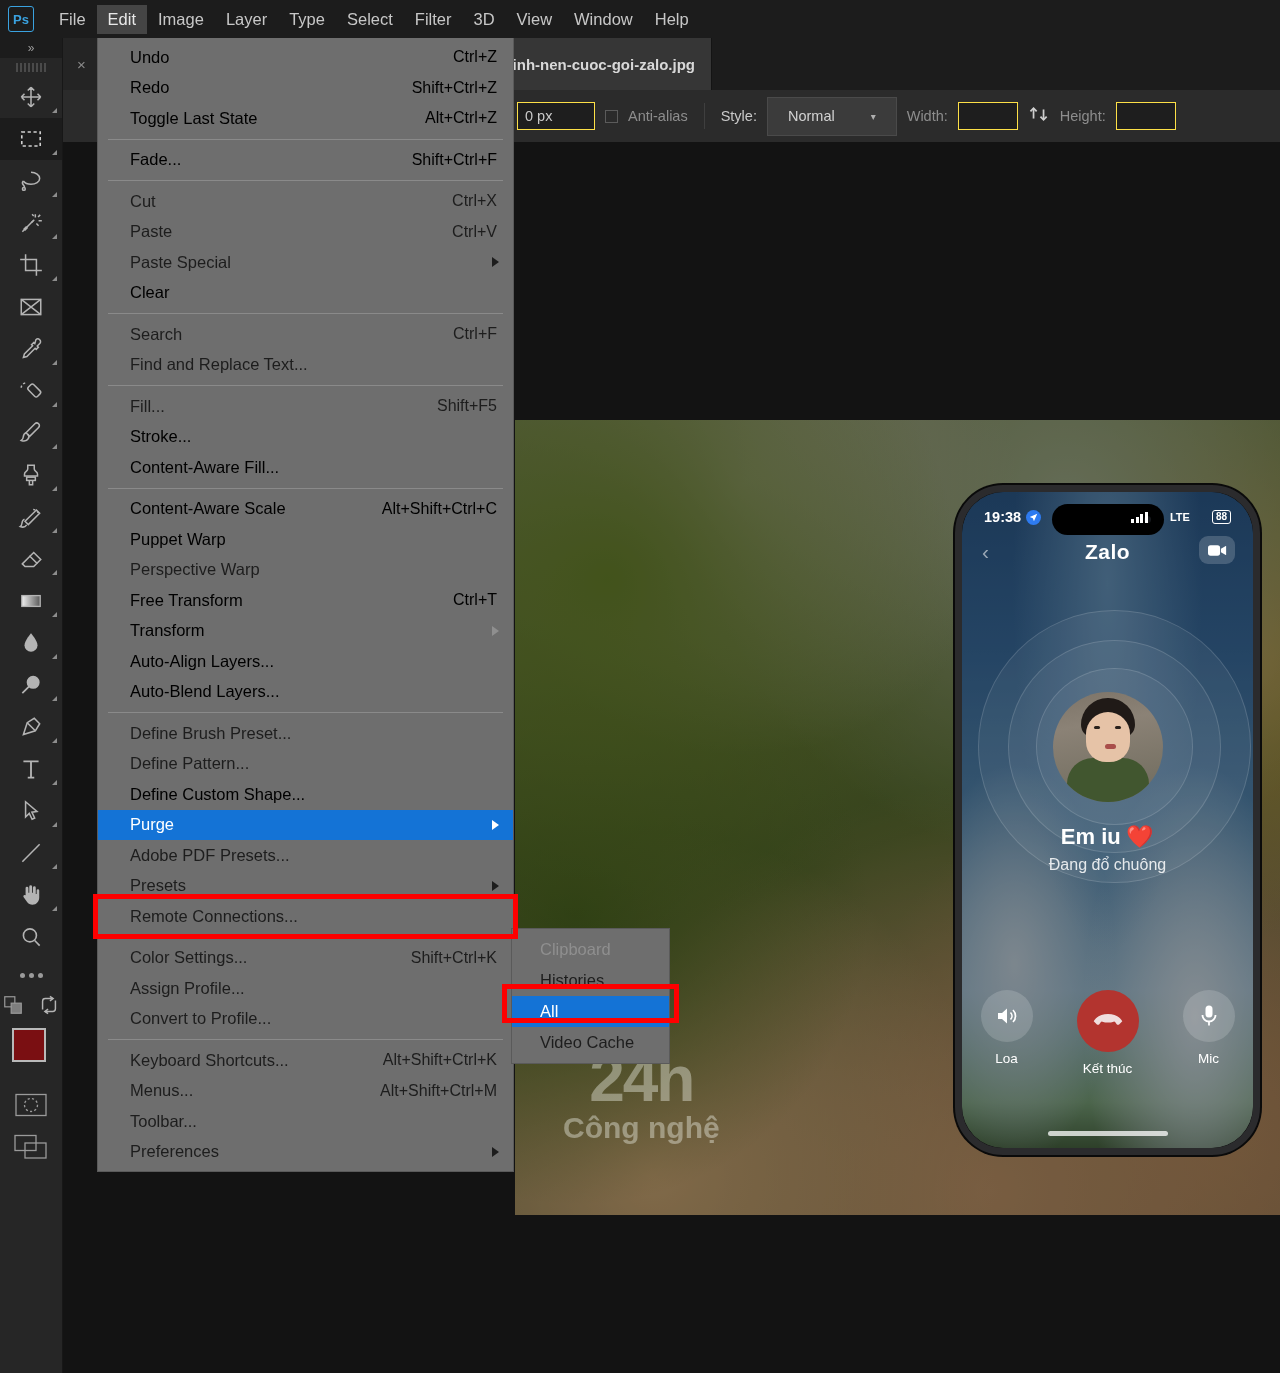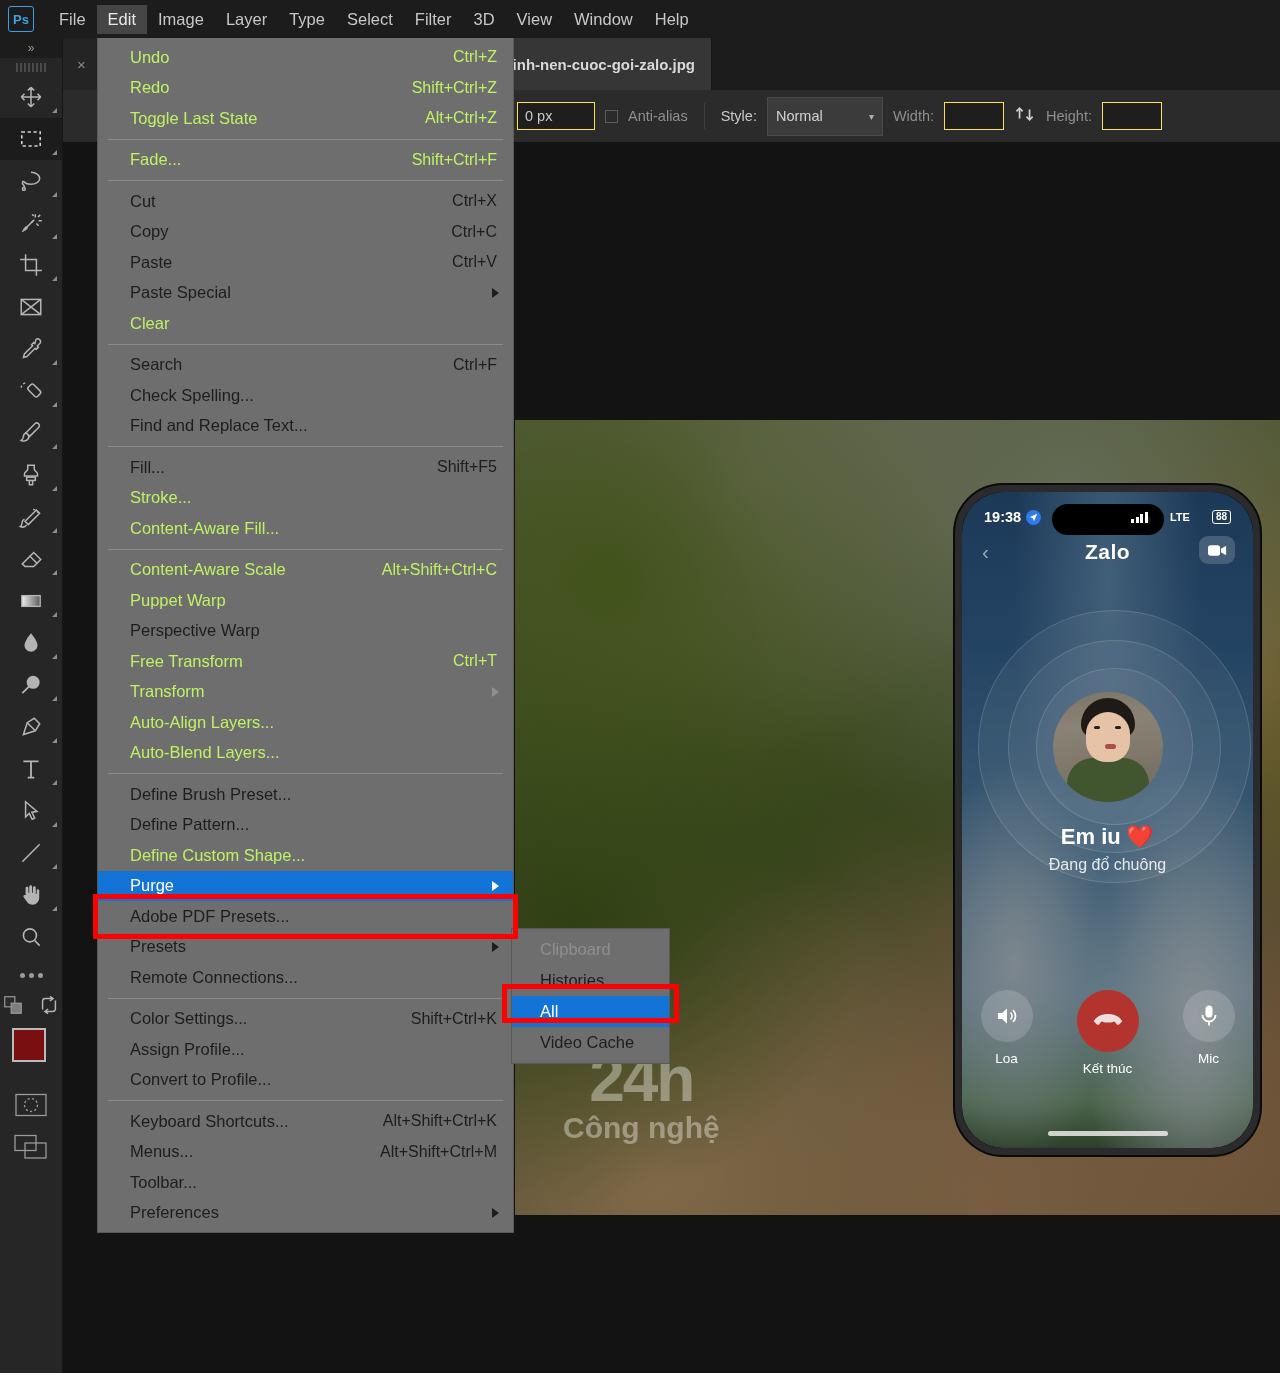--- a/index.html
+++ b/index.html
@@ -58,21 +58,21 @@
   }
   .opt-input.blank { min-width: 60px; }
   .opt-check {
     width: 13px; height: 13px; border: 1px solid #5b5b5b; background: #2b2b2b;
     display: inline-block;
   }
   .opt-sep { width: 1px; height: 26px; background: #3f3f3f; margin: 0 6px; }
   .opt-select {
     background: #3b3b3b; border: 1px solid #4a4a4a; color: #d2d2d2;
     height: 39px; display: flex; align-items: center; justify-content: space-between;
-    padding: 0 8px; min-width: 116px; font-size: 14.5px; gap: 24px;
+    padding: 0 20px; min-width: 116px; font-size: 14.5px; gap: 24px;
   }
   .opt-select .chev { font-size: 10px; color: #b0b0b0; margin-left: 12px; }
   .swapicon { color: #cfcfcf; font-size: 19px; }
 
   
   .toolpanel {
     position: absolute; left: 0; top: 38px; width: 63px; height: 1335px;
     background: #262626; border-right: 1px solid #171717;
   }
   .tool-collapse {
@@ -245,21 +245,21 @@
     border:1px solid #5a5a5a; border-top:none;
     padding: 4px 0 4px 0;
     font-size:16.5px; color:#1d1d1d;
   }
   .mi {
     position:relative; display:flex; align-items:center;
     height:30.5px; padding:0 16px 0 32px; white-space:nowrap;
   }
   .mi .lbl { flex:1; }
   .mi .sc { color:#1d1d1d; font-size:16px; }
-  .mi.dis .lbl, .mi.dis .sc { color:#bef264; }
+  .mi.dis .lbl, .mi.dis .sc { color:#000000; }
   .mi .arrow {
     position:absolute; right:14px; top:50%; transform:translateY(-50%);
     width:0;height:0;border-top:5px solid transparent;border-bottom:5px solid transparent;
     border-left:7px solid #1d1d1d;
   }
   .mi.dis .arrow { border-left-color:#8f8f8f; }
   .mi.hl { background:#1473d6; }
   .mi.hl .lbl, .mi.hl .sc { color:#fff; }
   .mi.hl .arrow { border-left-color:#fff; }
   .msep { height:1px; background:#8a8a8a; margin:5px 10px; }
@@ -656,41 +656,34 @@
       <div class="mi dis">
         <span class="lbl">Fade...</span>
         <span class="sc">Shift+Ctrl+F</span>
       </div>
       <div class="msep"></div>
       <div class="mi">
         <span class="lbl">Cut</span>
         <span class="sc">Ctrl+X</span>
       </div>
       <div class="mi">
-        <span class="lbl">Copy</span>
-        <span class="sc">Ctrl+C</span>
-      </div>
-      <div class="mi">
         <span class="lbl">Paste</span>
         <span class="sc">Ctrl+V</span>
       </div>
       <div class="mi">
         <span class="lbl">Paste Special</span>
         <span class="arrow"></span>
       </div>
       <div class="mi dis">
         <span class="lbl">Clear</span>
       </div>
       <div class="msep"></div>
       <div class="mi">
         <span class="lbl">Search</span>
         <span class="sc">Ctrl+F</span>
-      </div>
-      <div class="mi">
-        <span class="lbl">Check Spelling...</span>
       </div>
       <div class="mi">
         <span class="lbl">Find and Replace Text...</span>
       </div>
       <div class="msep"></div>
       <div class="mi">
         <span class="lbl">Fill...</span>
         <span class="sc">Shift+F5</span>
       </div>
       <div class="mi dis">

